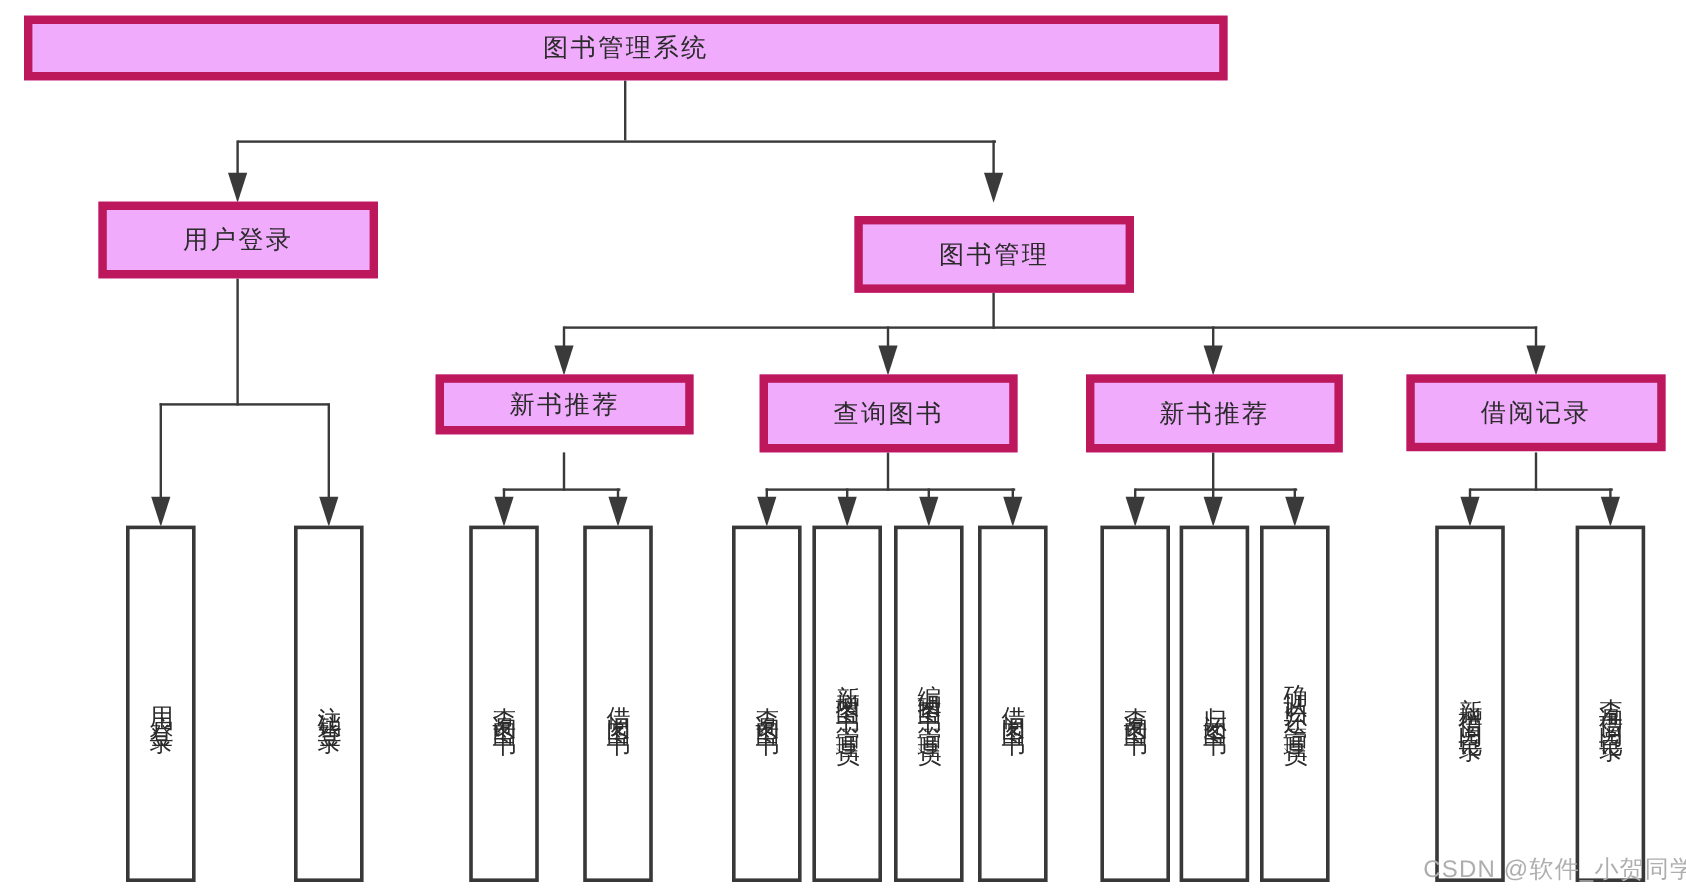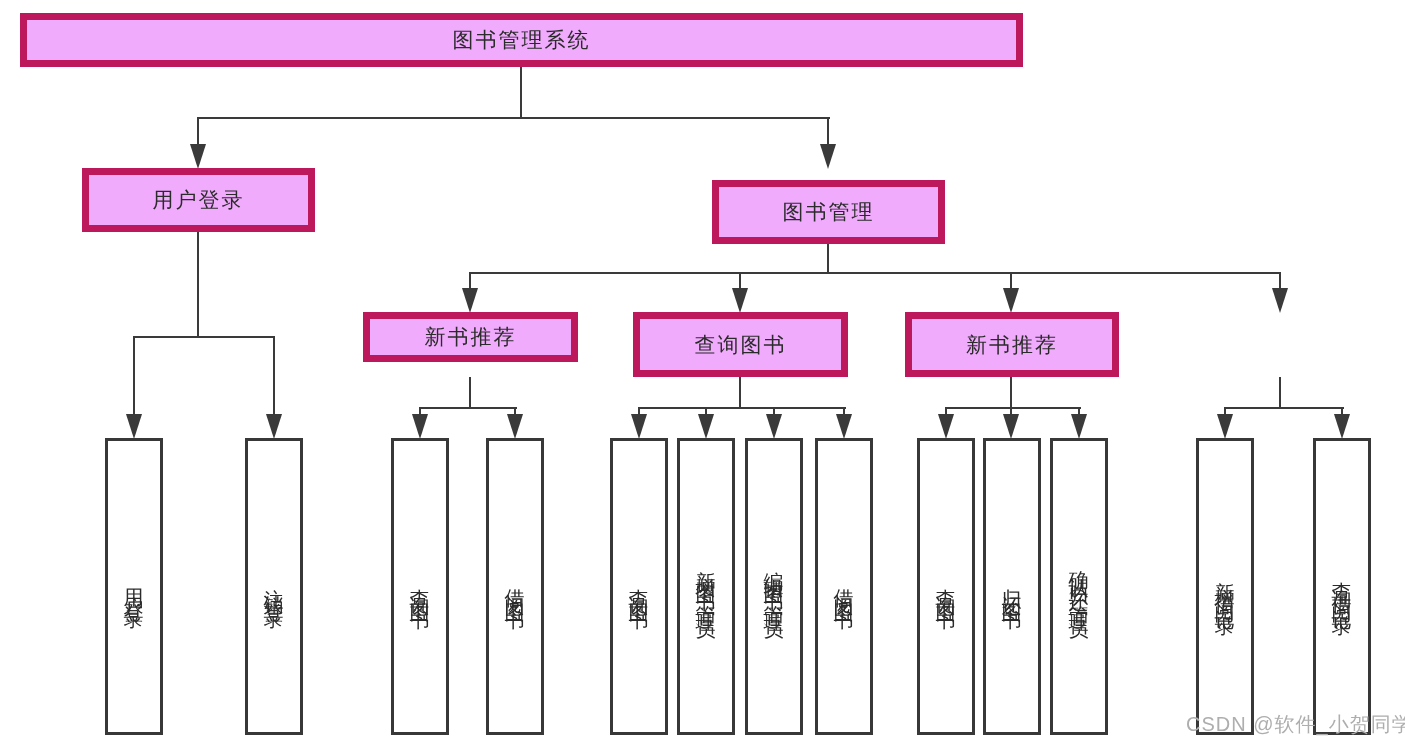--- a/index.html
+++ b/index.html
@@ -108,20 +108,23 @@
 
   <div class="box" style="left:363px;top:312px;width:215px;height:50px">
     <span>新书推荐</span>
   </div>
   <div class="box" style="left:633px;top:312px;width:215px;height:65px">
     <span>查询图书</span>
   </div>
   <div class="box" style="left:905px;top:312px;width:214px;height:65px">
     <span>新书推荐</span>
   </div>
+  <div class="box" style="left:1172px;top:312px;width:216px;height:64px">
+    <span>借阅记录</span>
+  </div>
 
   <div class="vl" style="left:469px;top:377px;height:32px"></div>
   <div class="hl" style="left:419px;top:407px;width:98px"></div>
   <div class="vl" style="left:419px;top:407px;height:9px"></div>
   <div class="ar" style="left:412px;top:414px"></div>
   <div class="vl" style="left:514px;top:407px;height:9px"></div>
   <div class="ar" style="left:507px;top:414px"></div>
 
   <div class="vl" style="left:739px;top:377px;height:32px"></div>
   <div class="hl" style="left:638px;top:407px;width:208px"></div>

